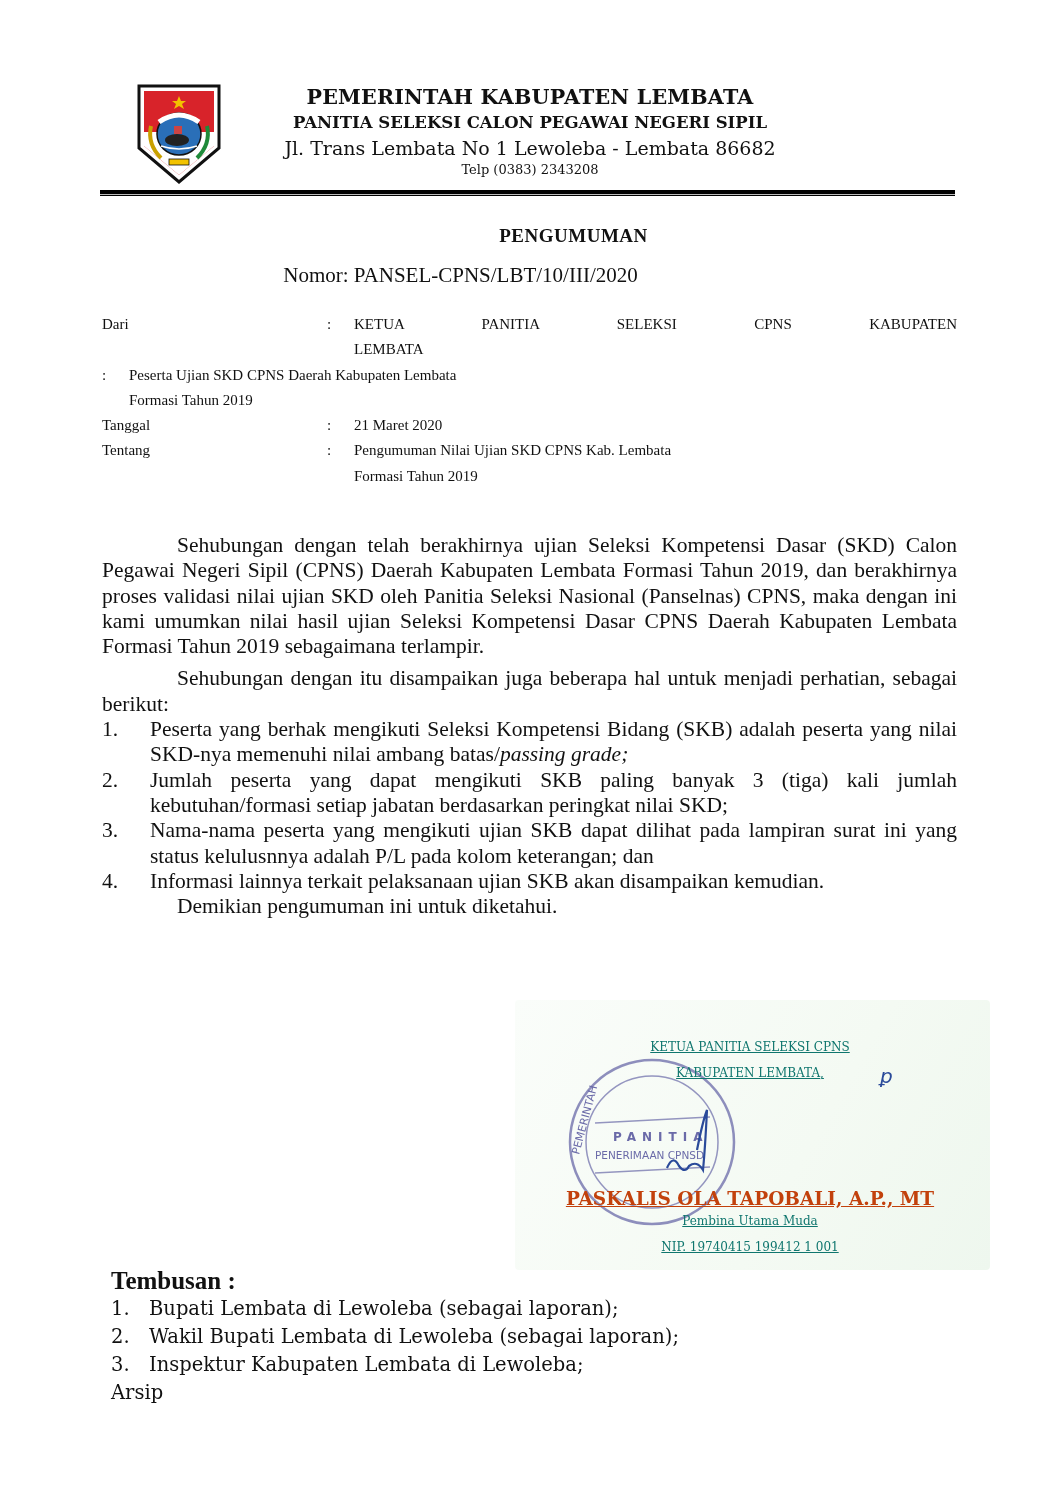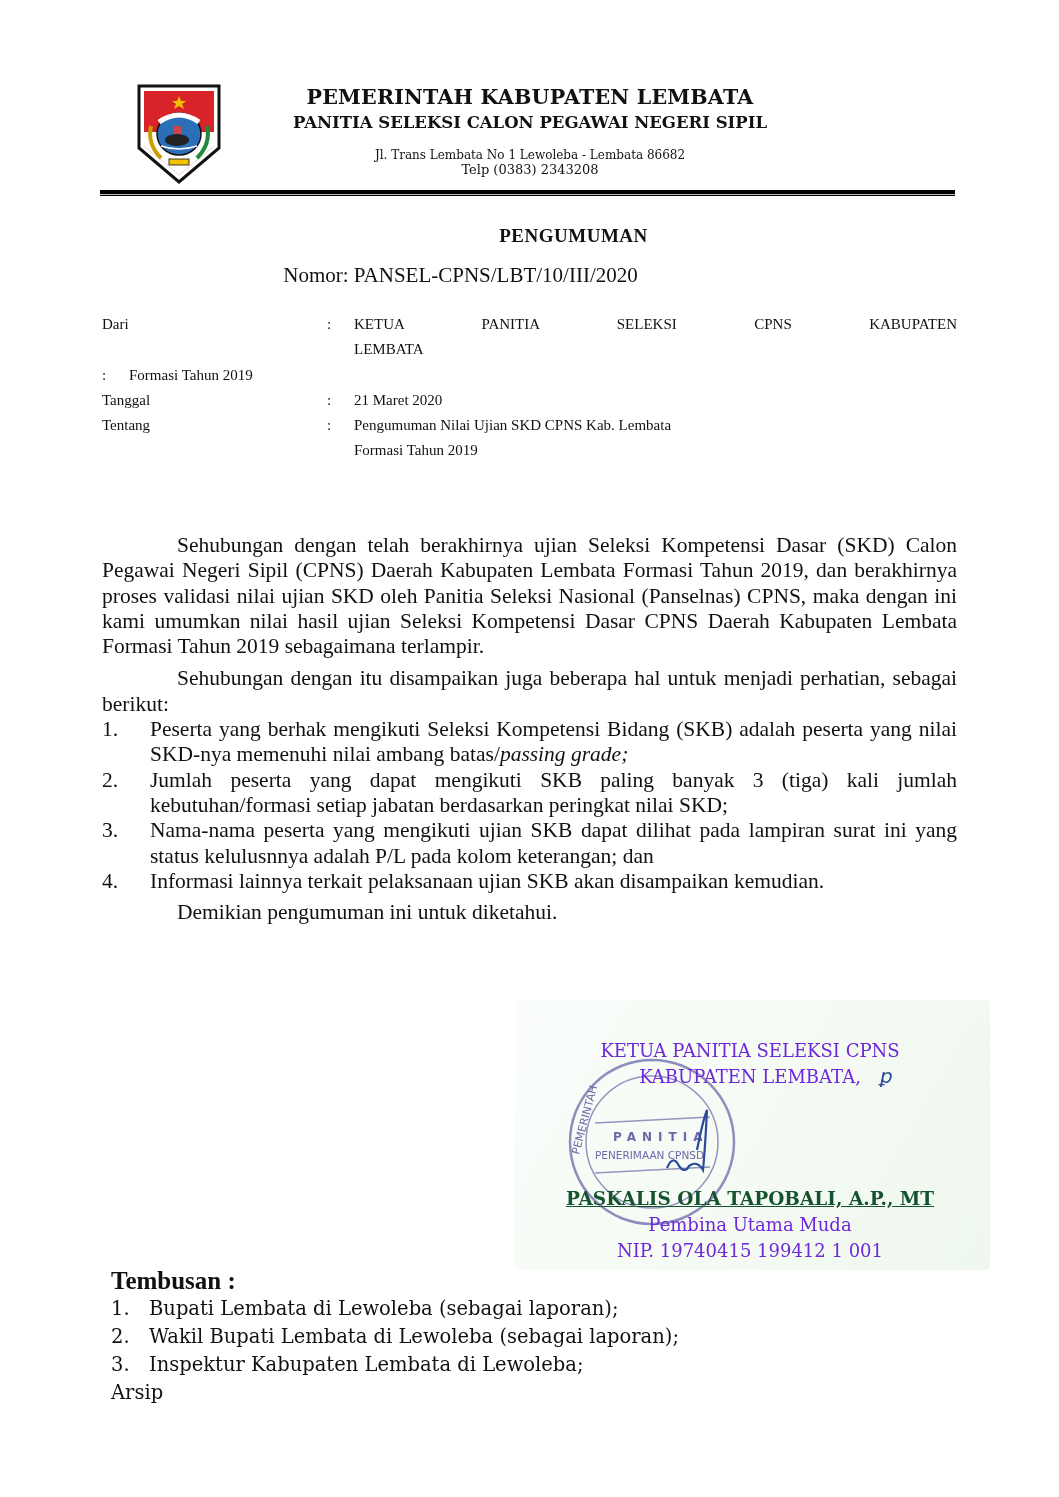--- a/index.html
+++ b/index.html
@@ -4,21 +4,21 @@
   <style>
     * { box-sizing: border-box; margin: 0; padding: 0; }
     html, body { width: 1059px; height: 1497px; background: #ffffff; }
     body { position: relative; font-family: "DejaVu Serif", serif; color: #111; overflow: hidden; }
 
     
     .logo { position: absolute; left: 133px; top: 82px; width: 92px; height: 104px; }
     .kop { position: absolute; left: 230px; width: 600px; text-align: center; }
     .kop-1 { top: 84px; font-family: "DejaVu Serif", serif; font-weight: bold; font-size: 21px; letter-spacing: 0.2px; transform: scaleX(0.98); }
     .kop-2 { top: 113px; font-family: "DejaVu Serif", serif; font-weight: bold; font-size: 16.5px; }
-    .kop-3 { top: 137px; font-family: "DejaVu Serif", serif; font-size: 12px; margin-top: 11px; }
+    .kop-3 { top: 137px; font-family: "DejaVu Serif", serif; font-size: 19px; }
     .kop-4 { top: 162px; font-family: "DejaVu Serif", serif; font-size: 13px; }
     .divider { position: absolute; left: 100px; top: 190px; width: 855px; }
     .divider .thick { height: 4px; background: #000; }
     .divider .gap { height: 1px; background: #bbb; }
     .divider .thin { height: 1px; background: #000; }
 
     
     .title { position: absolute; left: 0; width: 1059px; text-align: center; top: 225px; font-family: "Liberation Serif", serif; font-weight: bold; font-size: 19px; letter-spacing: 0.5px; margin-left: 44px; }
     .nomor { position: absolute; left: 0; width: 921px; text-align: center; top: 263px; font-family: "Liberation Serif", serif; font-size: 21px; }
 
@@ -31,28 +31,28 @@
     .justify-line { text-align: justify; text-align-last: justify; }
 
     
     .body-text { position: absolute; left: 102px; top: 533px; width: 855px; font-family: "Liberation Serif", serif; font-size: 21.5px; line-height: 25.3px; }
     .para { text-align: justify; text-indent: 75px; }
     .para + .para { margin-top: 7px; }
     .list { list-style: none; }
     .list li { display: flex; }
     .list .num { width: 48px; flex-shrink: 0; }
     .list .txt { flex: 1; text-align: justify; }
-    .closing { text-indent: 75px; margin-top: 6px; }
+    .closing { text-indent: 75px; }
 
     
     .sig-bg { position: absolute; left: 515px; top: 1000px; width: 475px; height: 270px; background: linear-gradient(120deg, #fafdfa 0%, #f4faf3 60%, #eef7ee 100%); border-radius: 4px; }
-    .sig { position: absolute; left: 520px; width: 460px; text-align: center; font-family: "DejaVu Serif", serif; font-size: 18px; color: #6d28d9; }
+    .sig { position: absolute; left: 520px; width: 460px; text-align: center; font-family: "DejaVu Serif", serif; font-size: 12px; color: #0f766e; text-decoration: underline; }
     .sig-1 { top: 1040px; }
     .sig-2 { top: 1066px; }
-    .sig-name { top: 1188px; font-weight: bold; font-size: 18.5px; text-decoration: underline; color: #14532d; text-align: center; }
+    .sig-name { top: 1188px; font-weight: bold; font-size: 18.5px; text-decoration: underline; color: #c2410c; text-align: center; }
     .sig-rank { top: 1214px; }
     .sig-nip { top: 1240px; }
     .stamp { position: absolute; left: 565px; top: 1055px; width: 175px; height: 175px; }
     .paraf { position: absolute; left: 880px; top: 1064px; color: #2a4a9a; font-family: "DejaVu Sans", sans-serif; font-size: 20px; font-style: italic; }
 
     
     .tembusan { position: absolute; left: 111px; top: 1267px; font-family: "DejaVu Serif", serif; font-size: 19.5px; line-height: 28px; }
     .tembusan-title { font-family: "Liberation Serif", serif; font-weight: bold; font-size: 25px; }
     .tembusan-list { list-style: none; }
     .tembusan-list li { display: flex; }
@@ -95,20 +95,21 @@
     <div class="info-label">Dari</div>
     <div class="info-colon">:</div>
     <div class="info-value">
       <div class="justify-line">KETUA PANITIA SELEKSI CPNS KABUPATEN</div>
       <div>LEMBATA</div>
     </div>
   </div>
   <div class="info-row">
     <div class="info-colon">:</div>
     <div class="info-value">
+      <div>Peserta Ujian SKD CPNS Daerah Kabupaten Lembata</div>
       <div>Formasi Tahun 2019</div>
     </div>
   </div>
   <div class="info-row">
     <div class="info-label">Tanggal</div>
     <div class="info-colon">:</div>
     <div class="info-value">
       <div>21 Maret 2020</div>
     </div>
   </div>

